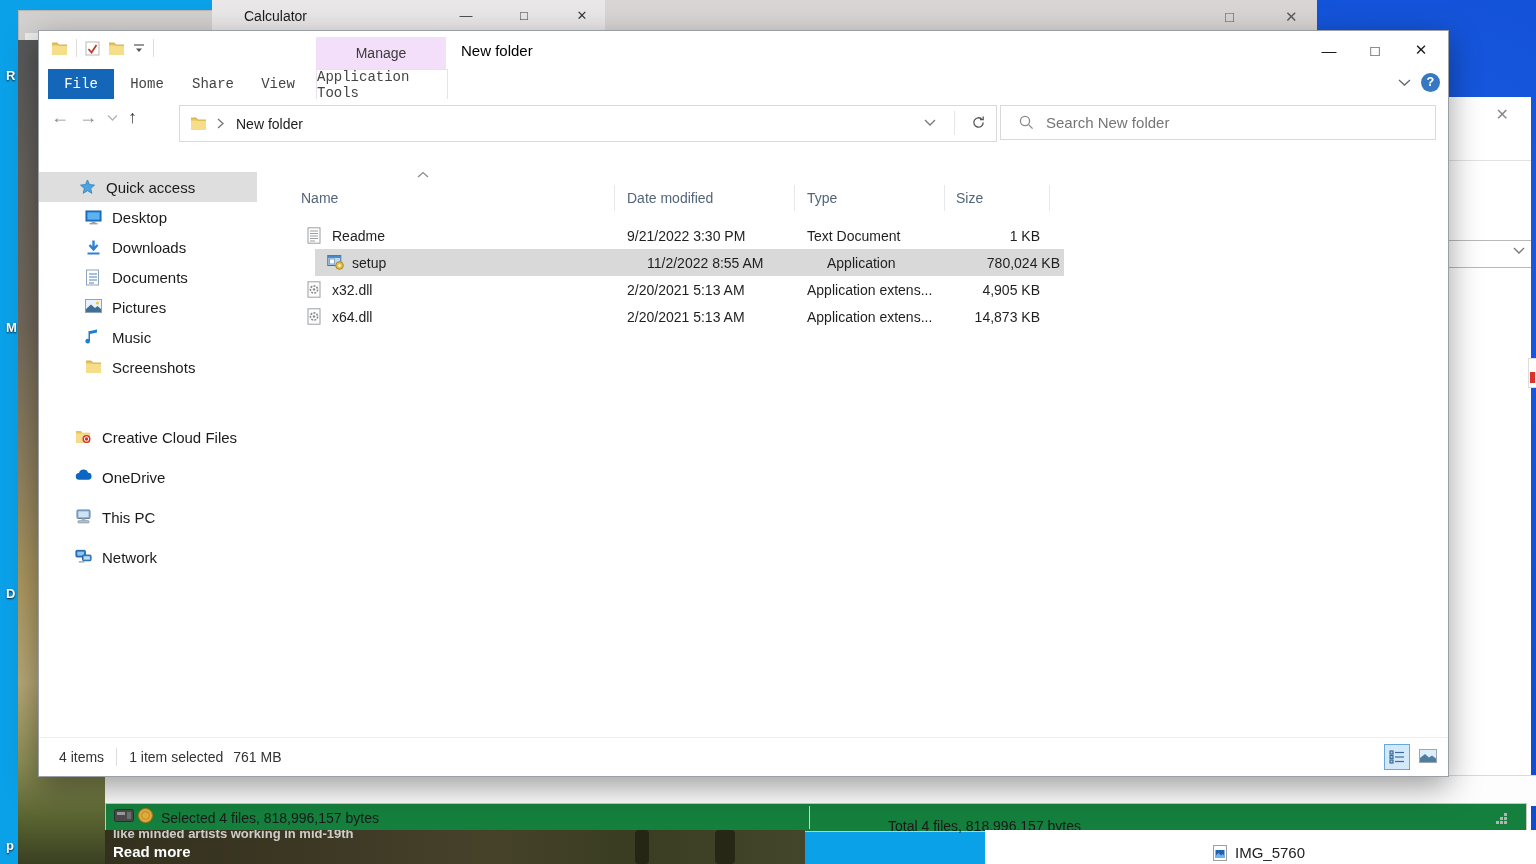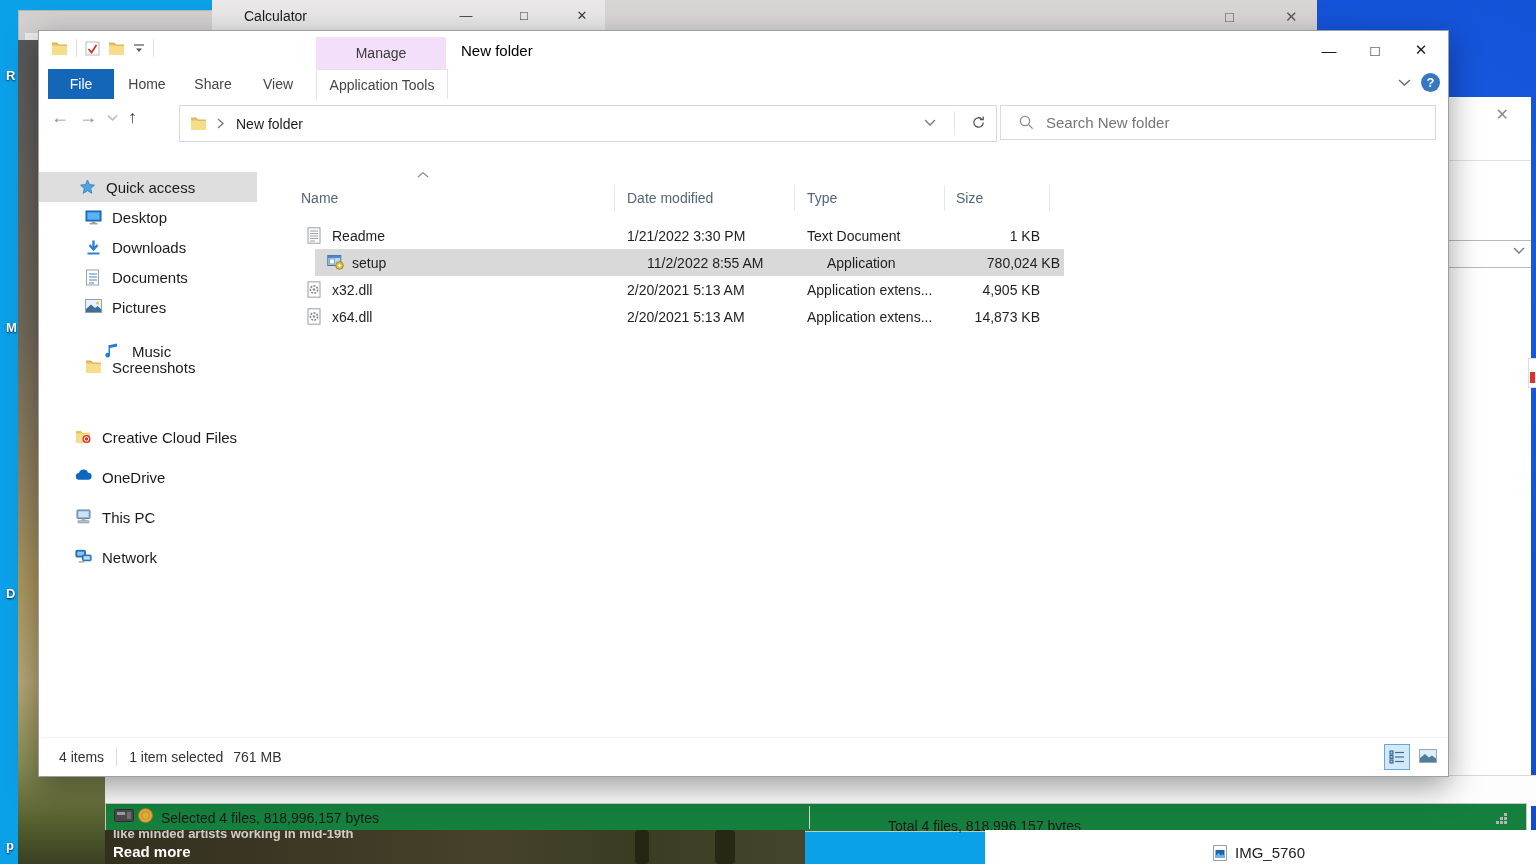--- a/index.html
+++ b/index.html
@@ -47,21 +47,21 @@
   
   .explorer{left:38px;top:30px;width:1409px;height:745px;background:#fff;border:1px solid #9aa0a6;
     box-shadow:0 10px 30px rgba(0,0,0,.38);}
   .titlebar{position:absolute;left:0;top:0;right:0;height:38px;background:#fff;}
   .qat{position:absolute;left:12px;top:8px;display:flex;align-items:center;gap:8px;}
   .qat .sep{width:1px;height:18px;background:#dcdcdc;}
   .win-title{position:absolute;left:422px;top:11px;font-size:15px;color:#000;}
   .win-ctl{position:absolute;top:0;width:46px;height:38px;display:flex;align-items:center;justify-content:center;color:#1b1b1b;font-size:15px;cursor:default;}
   .manage-pill{position:absolute;left:277px;top:6px;width:130px;height:32px;background:#f3dffa;
     display:flex;align-items:center;justify-content:center;font-size:14px;color:#3b3b3b;}
-  .ribbon{position:absolute;left:0;top:38px;right:0;height:30px;border-bottom:1px solid #701a75;}
+  .ribbon{position:absolute;left:0;top:38px;right:0;height:30px;border-bottom:1px solid #701a75;font-family:Liberation Mono, monospace;}
   .rtab{position:absolute;top:0;height:30px;display:flex;align-items:center;justify-content:center;font-size:14px;color:#444;}
   .rtab.file{background:#1467b8;color:#fff;}
   .apptools{border:1px solid #eadfef;border-bottom:none;background:#fff;}
   .ribbon-right{position:absolute;right:8px;top:4px;display:flex;align-items:center;gap:10px;}
   .help-circle{width:19px;height:19px;border-radius:50%;background:#3778c2;color:#fff;font-size:13px;font-weight:bold;
     display:flex;align-items:center;justify-content:center;}
 
   .navrow{position:absolute;left:0;top:68px;right:0;height:48px;background:#fff;}
   .navbtns{position:absolute;left:12px;top:8px;display:flex;align-items:center;gap:10px;}
   .addr{position:absolute;left:140px;top:6px;width:816px;height:35px;border:1px solid #d9d9d9;background:#fff;display:flex;align-items:center;}
@@ -346,21 +346,21 @@
         <span class="ic">
             <svg width="17" height="14" viewBox="0 0 17 14">
               <rect x="0.5" y="0.5" width="16" height="13" fill="#eaf3fb" stroke="#8ea3b8"></rect>
               <path d="M1 10l5-4.5 4 3.5 2.5-2 3.5 3V13H1z" fill="#3f6f95"></path>
               <circle cx="12.5" cy="4" r="1.6" fill="#f0c64c"></circle>
             </svg>
           </span>
         <span>Pictures</span>
 
       </div>
-      <div class="side-item" style="top:173px;padding-left:66px;margin-top:14px;">
+      <div class="side-item" style="top:173px;padding-left:46px;">
         <span class="ic">
             <svg width="14" height="17" viewBox="0 0 14 17">
               <path d="M5 2v10.2a2.3 2.3 0 1 1-1.5-2.2V2z" fill="#1f7fd6"></path>
               <path d="M5 2l7-1.4v3L5 5z" fill="#1f7fd6"></path>
             </svg>
           </span>
         <span>Music</span>
       </div>
       <div class="side-item" style="top:203px;padding-left:46px;">
         <span class="ic">
@@ -438,21 +438,21 @@
               <g stroke="#9aa0a6" stroke-width="1">
                 <line x1="3" y1="4" x2="11" y2="4"></line>
                 <line x1="3" y1="6.5" x2="11" y2="6.5"></line>
                 <line x1="3" y1="9" x2="11" y2="9"></line>
                 <line x1="3" y1="11.5" x2="11" y2="11.5"></line>
                 <line x1="3" y1="14" x2="8" y2="14"></line>
               </g>
             </svg>
           </span>
         <span class="c-name">Readme</span>
-        <span class="c-date">1/21/2022 3:30 PM</span>
+        <span class="c-date">9/21/2022 3:30 PM</span>
         <span class="c-type">Text Document</span>
         <span class="c-size">1 KB</span>
       </div>
       <div class="frow sel" style="top:100px;">
         <span class="ic">
             <svg width="17" height="16" viewBox="0 0 17 16">
               <rect x="0.8" y="1.5" width="13" height="10" fill="#bcd7ef" stroke="#4472a8"></rect>
               <rect x="0.8" y="1.5" width="13" height="2.4" fill="#4a86c8"></rect>
               <rect x="2.5" y="5" width="5" height="5" fill="#fff" stroke="#7ba3cc"></rect>
               <circle cx="12.5" cy="11.5" r="3.8" fill="#e3c04b" stroke="#a8861d"></circle>

